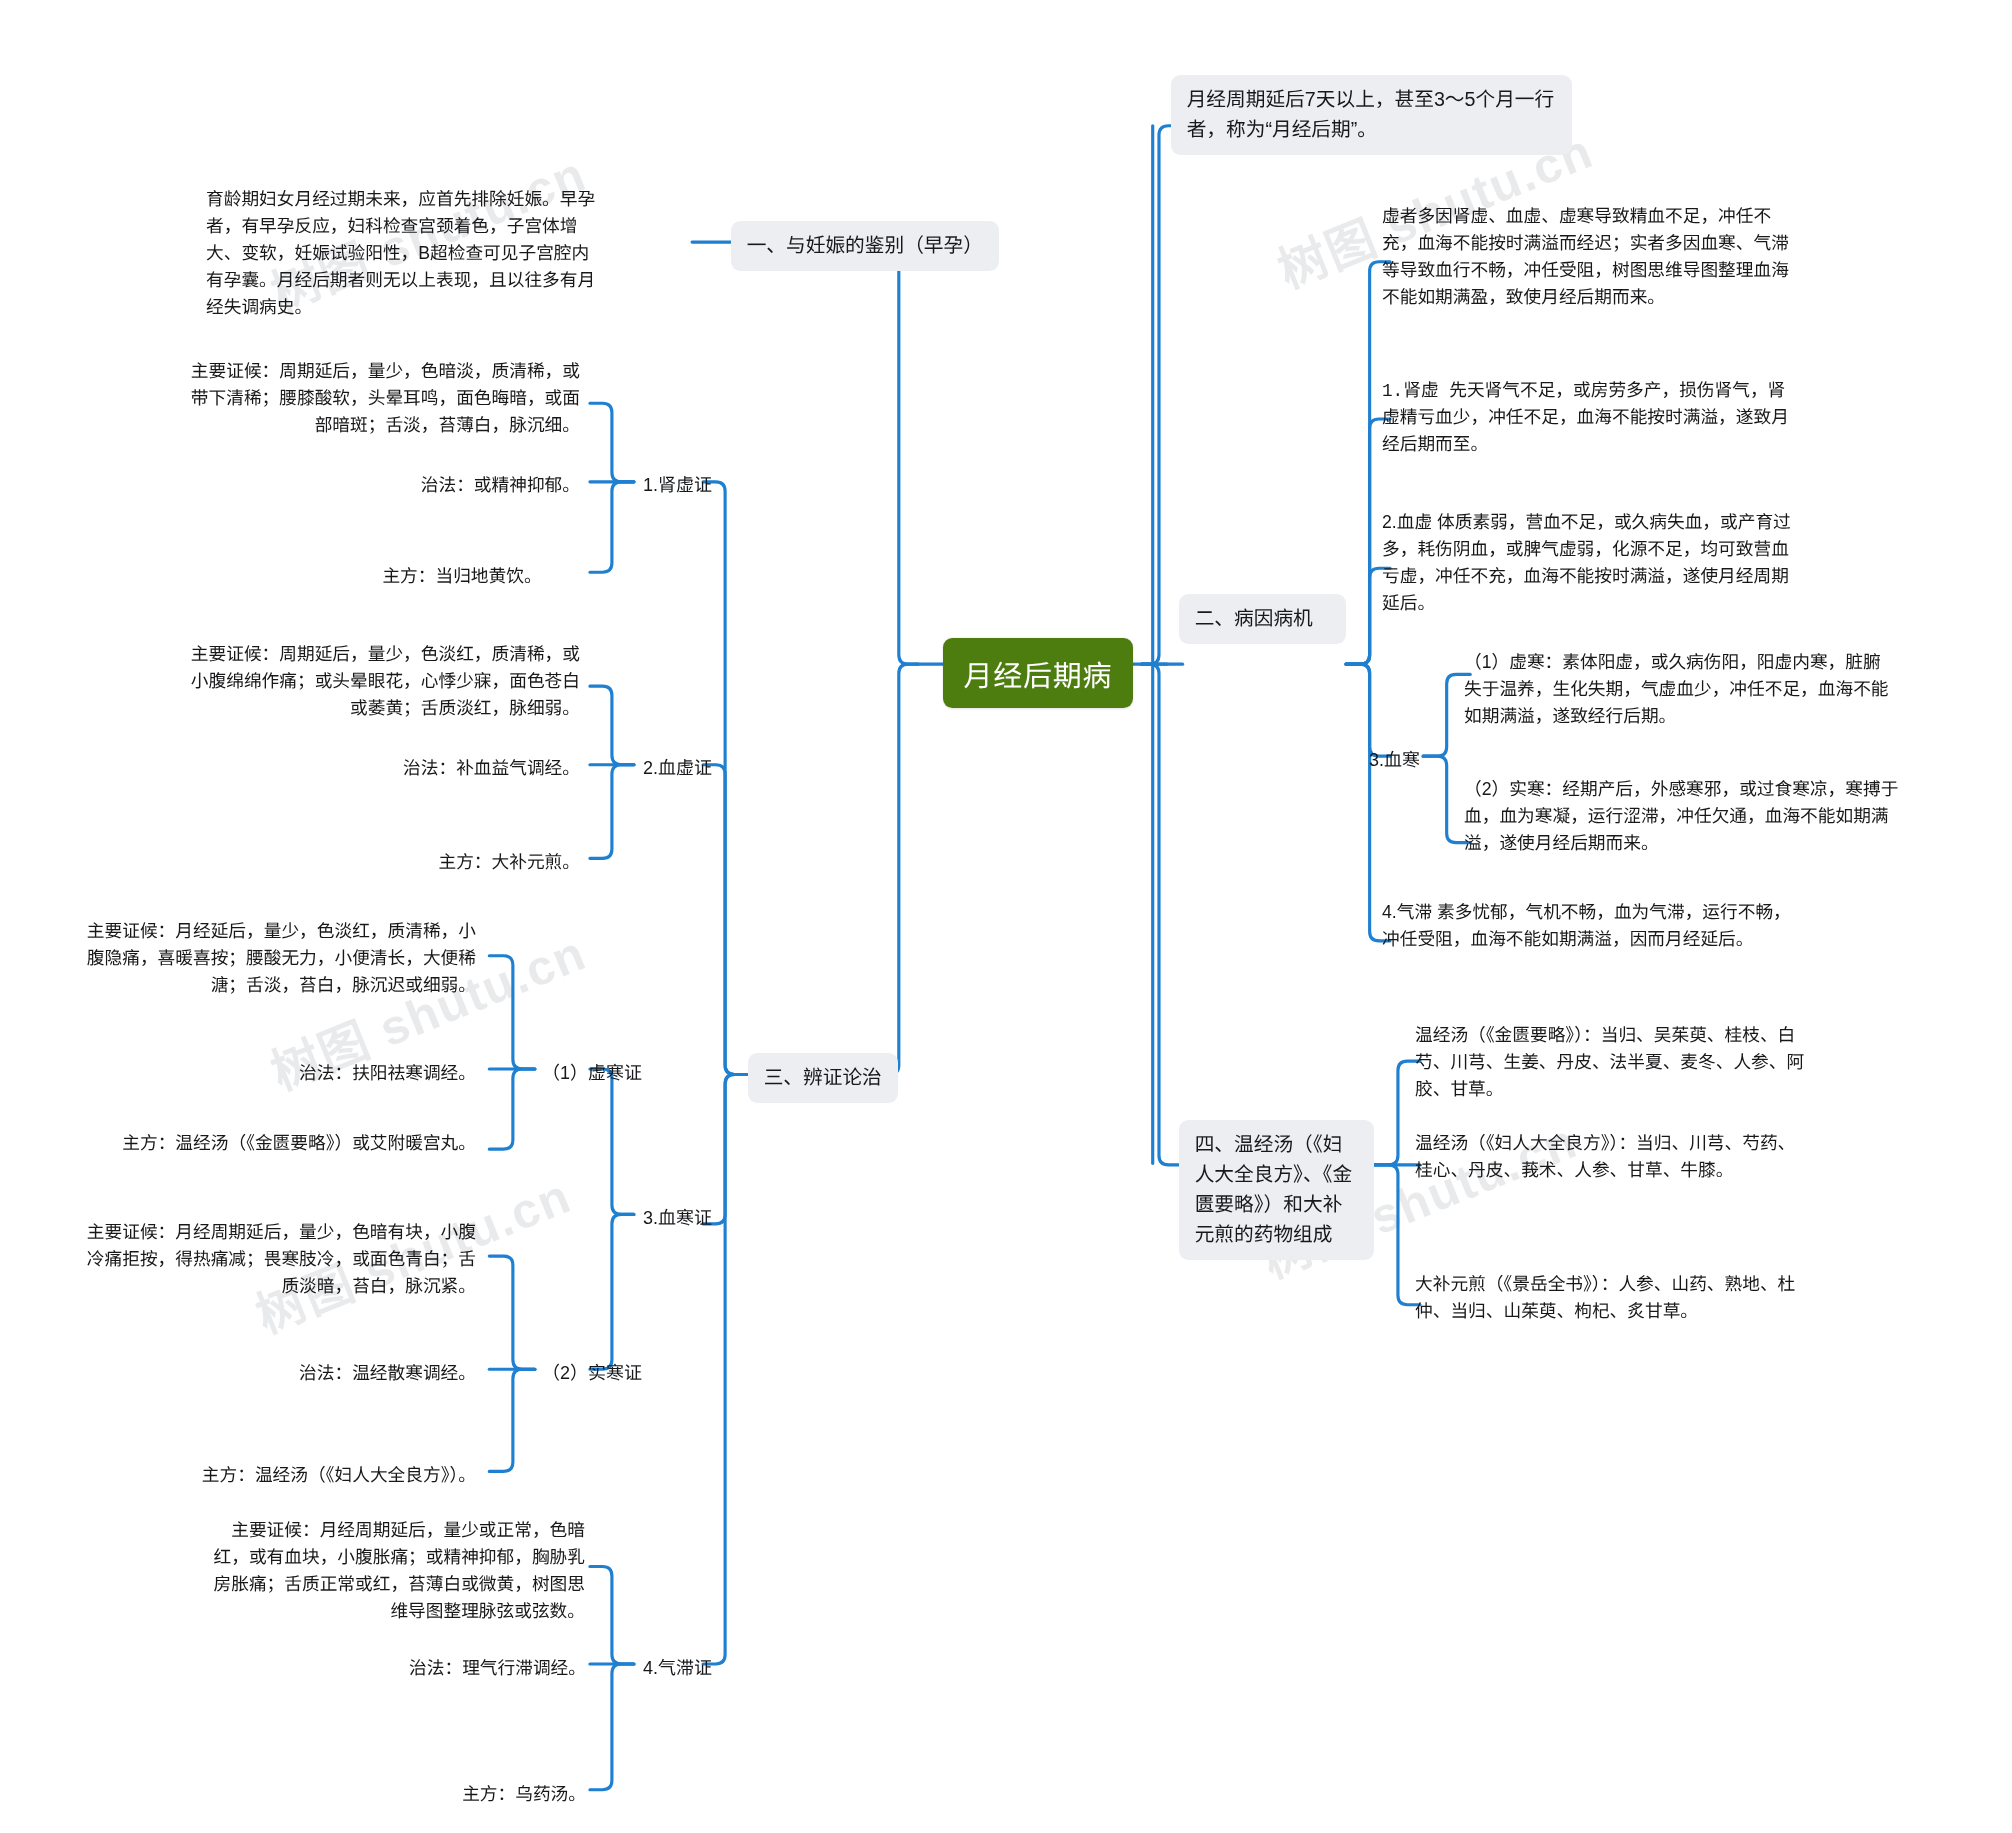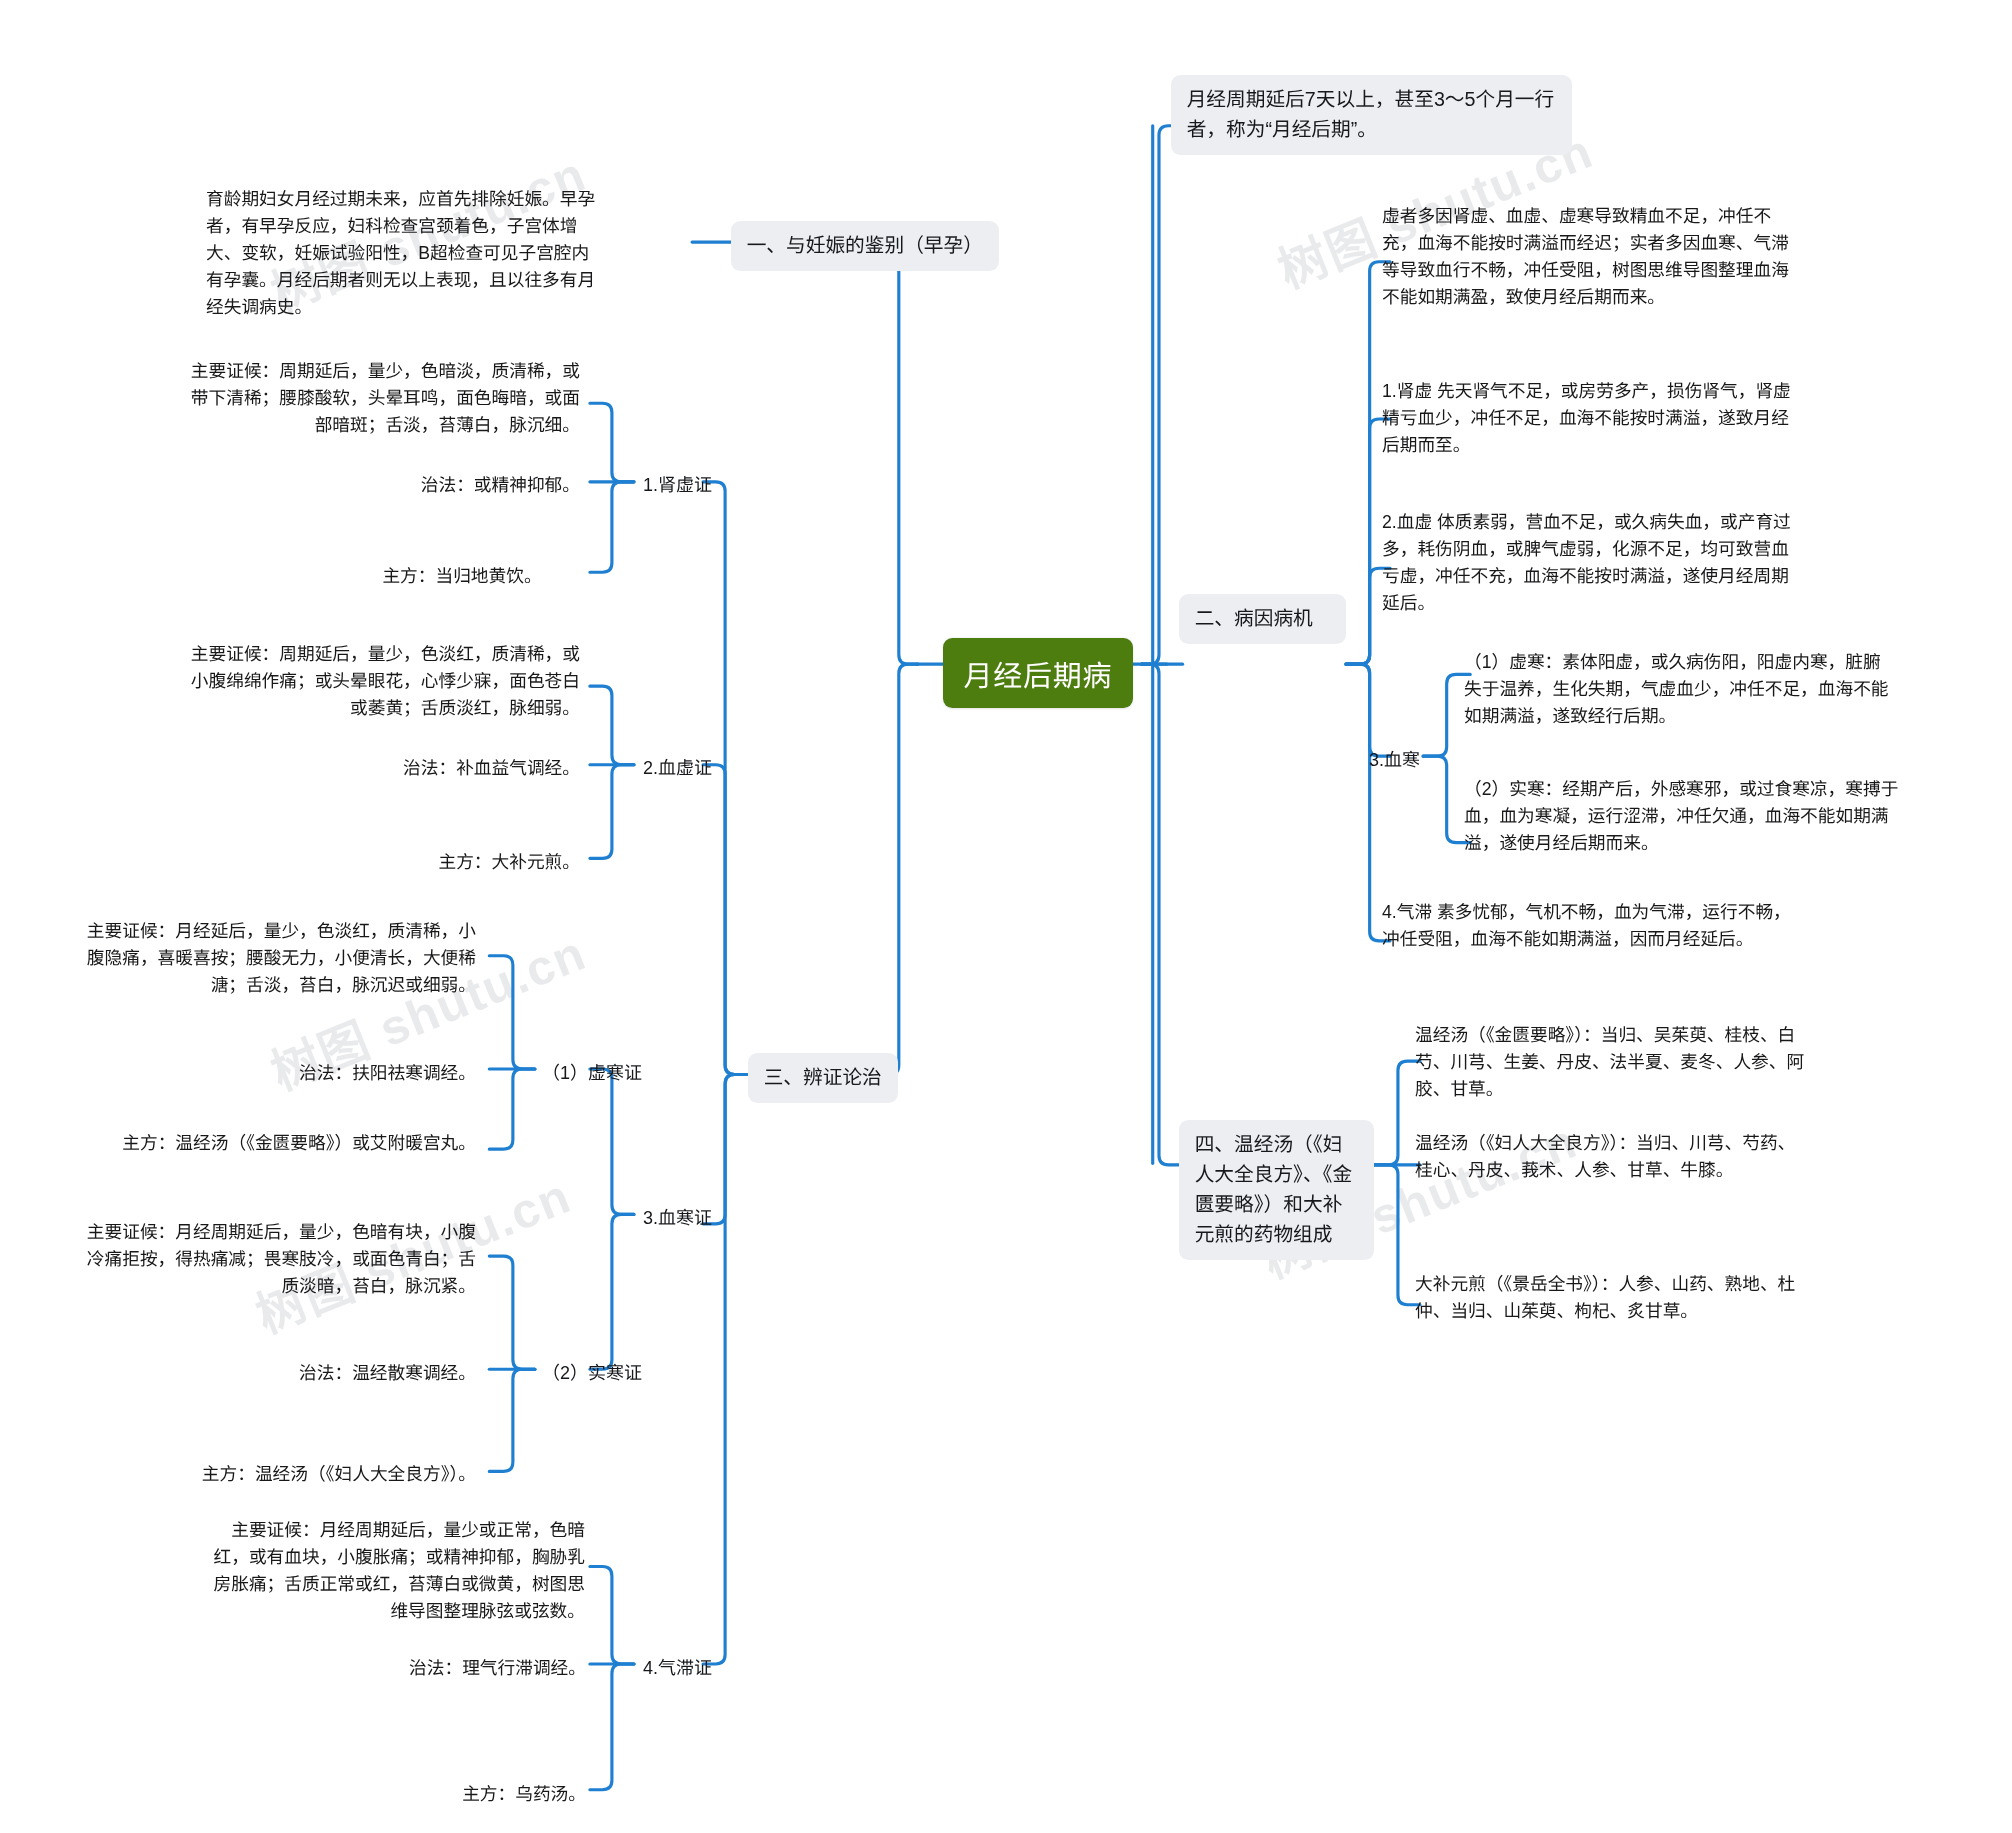--- a/index.html
+++ b/index.html
@@ -166,21 +166,21 @@
   </svg>
 
   <div class="root" style="left:943px; top:638px;">月经后期病</div>
 
   <div class="node chip" style="left:1171px; top:75px; width:401px; font-size:19.7px;">月经周期延后7天以上，甚至3～5个月一行者，称为“月经后期”。</div>
 
   <div class="node chip" style="left:1179px; top:594px; width:167px; text-align:left;">二、病因病机</div>
 
   <div class="node leaf l" style="left:1382px; top:203px; width:421px;">虚者多因肾虚、血虚、虚寒导致精血不足，冲任不充，血海不能按时满溢而经迟；实者多因血寒、气滞等导致血行不畅，冲任受阻，树图思维导图整理血海不能如期满盈，致使月经后期而来。</div>
 
-  <div class="node leaf l" style="left:1382px; top:378px; width:409px;">1.肾虚 先天肾气不足，或房劳多产，损伤肾气，肾虚精亏血少，冲任不足，血海不能按时满溢，遂致月经后期而至。</div>
+  <div class="node leaf l" style="left:1382px; top:378px; width:409px;font-family:Liberation Mono, monospace;">1.肾虚 先天肾气不足，或房劳多产，损伤肾气，肾虚精亏血少，冲任不足，血海不能按时满溢，遂致月经后期而至。</div>
 
   <div class="node leaf l" style="left:1382px; top:509px; width:417px;">2.血虚 体质素弱，营血不足，或久病失血，或产育过多，耗伤阴血，或脾气虚弱，化源不足，均可致营血亏虚，冲任不充，血海不能按时满溢，遂使月经周期延后。</div>
 
   <div class="node mid" style="left:1369px; top:747px;">3.血寒</div>
 
   <div class="node leaf l" style="left:1464px; top:649px; width:428px;">（1）虚寒：素体阳虚，或久病伤阳，阳虚内寒，脏腑失于温养，生化失期，气虚血少，冲任不足，血海不能如期满溢，遂致经行后期。</div>
 
   <div class="node leaf l" style="left:1464px; top:776px; width:436px;">（2）实寒：经期产后，外感寒邪，或过食寒凉，寒搏于血，血为寒凝，运行涩滞，冲任欠通，血海不能如期满溢，遂使月经后期而来。</div>
 
   <div class="node leaf l" style="left:1382px; top:899px; width:409px;">4.气滞 素多忧郁，气机不畅，血为气滞，运行不畅，冲任受阻，血海不能如期满溢，因而月经延后。</div>
@@ -212,21 +212,21 @@
   <div class="node mid" style="left:643px; top:1205px;">3.血寒证</div>
 
   <div class="node mid" style="left:542px; top:1060px;">（1）虚寒证</div>
   <div class="node leaf r" style="left:75px; top:918px; width:401px;">主要证候：月经延后，量少，色淡红，质清稀，小腹隐痛，喜暖喜按；腰酸无力，小便清长，大便稀溏；舌淡，苔白，脉沉迟或细弱。</div>
   <div class="node leaf r" style="left:240px; top:1060px; width:236px;">治法：扶阳祛寒调经。</div>
   <div class="node leaf r" style="left:75px; top:1130px; width:401px;">主方：温经汤（《金匮要略》）或艾附暖宫丸。</div>
 
   <div class="node mid" style="left:542px; top:1360px;">（2）实寒证</div>
   <div class="node leaf r" style="left:75px; top:1219px; width:401px;">主要证候：月经周期延后，量少，色暗有块，小腹冷痛拒按，得热痛减；畏寒肢冷，或面色青白；舌质淡暗，苔白，脉沉紧。</div>
   <div class="node leaf r" style="left:240px; top:1360px; width:236px;">治法：温经散寒调经。</div>
-  <div class="node leaf r" style="left:122px; top:1462px; width:354px;font-family:Liberation Mono, monospace;">主方：温经汤（《妇人大全良方》）。</div>
+  <div class="node leaf r" style="left:122px; top:1462px; width:354px;">主方：温经汤（《妇人大全良方》）。</div>
 
   <div class="node mid" style="left:643px; top:1655px;">4.气滞证</div>
   <div class="node leaf r" style="left:200px; top:1517px; width:385px;">主要证候：月经周期延后，量少或正常，色暗红，或有血块，小腹胀痛；或精神抑郁，胸胁乳房胀痛；舌质正常或红，苔薄白或微黄，树图思维导图整理脉弦或弦数。</div>
   <div class="node leaf r" style="left:350px; top:1655px; width:236px;">治法：理气行滞调经。</div>
   <div class="node leaf r" style="left:350px; top:1781px; width:236px;">主方：乌药汤。</div>
 
 </div>
 
 
 </body></html>

